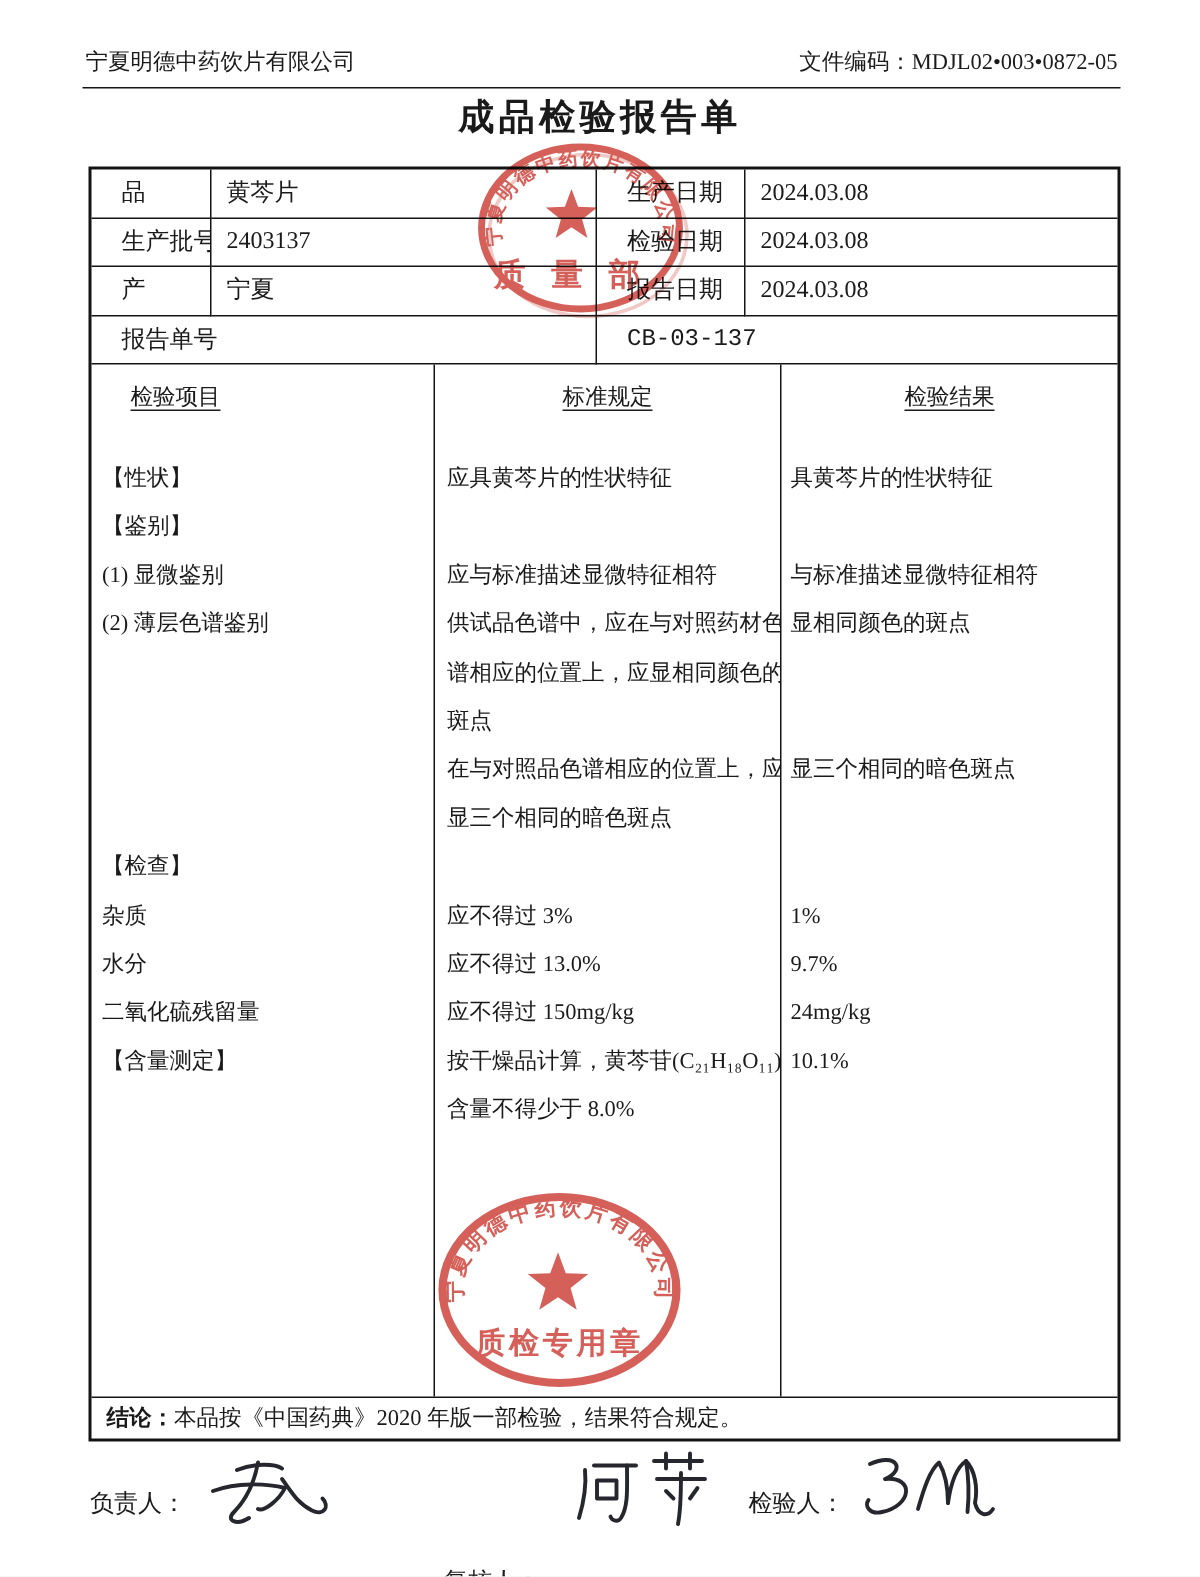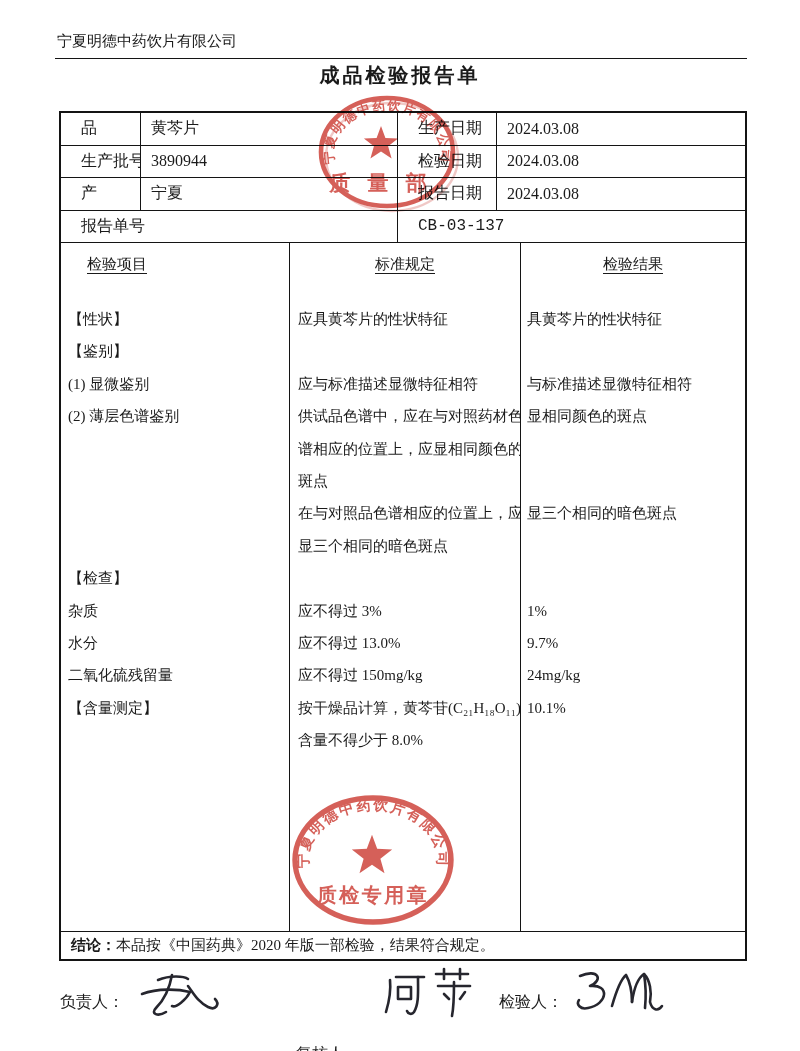--- a/index.html
+++ b/index.html
@@ -14,21 +14,21 @@
     position:absolute; left:57px; top:32px; width:688px;
     display:flex; justify-content:space-between; align-items:baseline;
     font-size:15px;
   }
   .header-rule {
     position:absolute; left:55px; top:58px; width:692px;
     border-top:1.6px solid #141414;
   }
   .doc-title {
     position:absolute; left:0; top:62px; width:800px;
-    text-align:center; font-size:20px; font-weight:bold; letter-spacing:3px;
+    text-align:center; font-size:24px; font-weight:bold; letter-spacing:3px;
   }
   
   .sheet {
     position:absolute; left:59px; top:111px; width:688px; height:850px;
     border:2px solid #141414; display:flex; flex-direction:column;
     font-size:15px;
   }
   .info-grid {
     display:grid;
     grid-template-columns:80px 257px 99px 1fr;
@@ -68,34 +68,35 @@
   .stamp { position:absolute; pointer-events:none; mix-blend-mode:multiply; opacity:.88; }
   .stamp text { font-family:"Liberation Serif","DejaVu Serif",serif; font-weight:bold; }
 </style>
 </head>
 <body>
 
 <div class="page">
 
   <div class="doc-header">
     <span>宁夏明德中药饮片有限公司</span>
+    <span><span>文件编码：</span><span>MDJL02•003•0872-05</span></span>
   </div>
   <div class="header-rule"></div>
   <div class="doc-title">成品检验报告单</div>
 
   <div class="sheet">
 
     <div class="info-grid">
       <div class="cell br bb pl8">品      名</div>
       <div class="cell br bb pl10">黄芩片</div>
       <div class="cell br bb pl8">生产日期</div>
       <div class="cell bb pl10">2024.03.08</div>
 
       <div class="cell br bb pl8">生产批号</div>
-      <div class="cell br bb pl10">3890944</div>
+      <div class="cell br bb pl10">2403137</div>
       <div class="cell br bb pl8">检验日期</div>
       <div class="cell bb pl10">2024.03.08</div>
 
       <div class="cell br bb pl8">产      地</div>
       <div class="cell br bb pl10">宁夏</div>
       <div class="cell br bb pl8">报告日期</div>
       <div class="cell bb pl10">2024.03.08</div>
 
       <div class="cell br bb pl8 span2">报告单号</div>
       <div class="cell bb pl8 span2r">CB-03-137</div>

